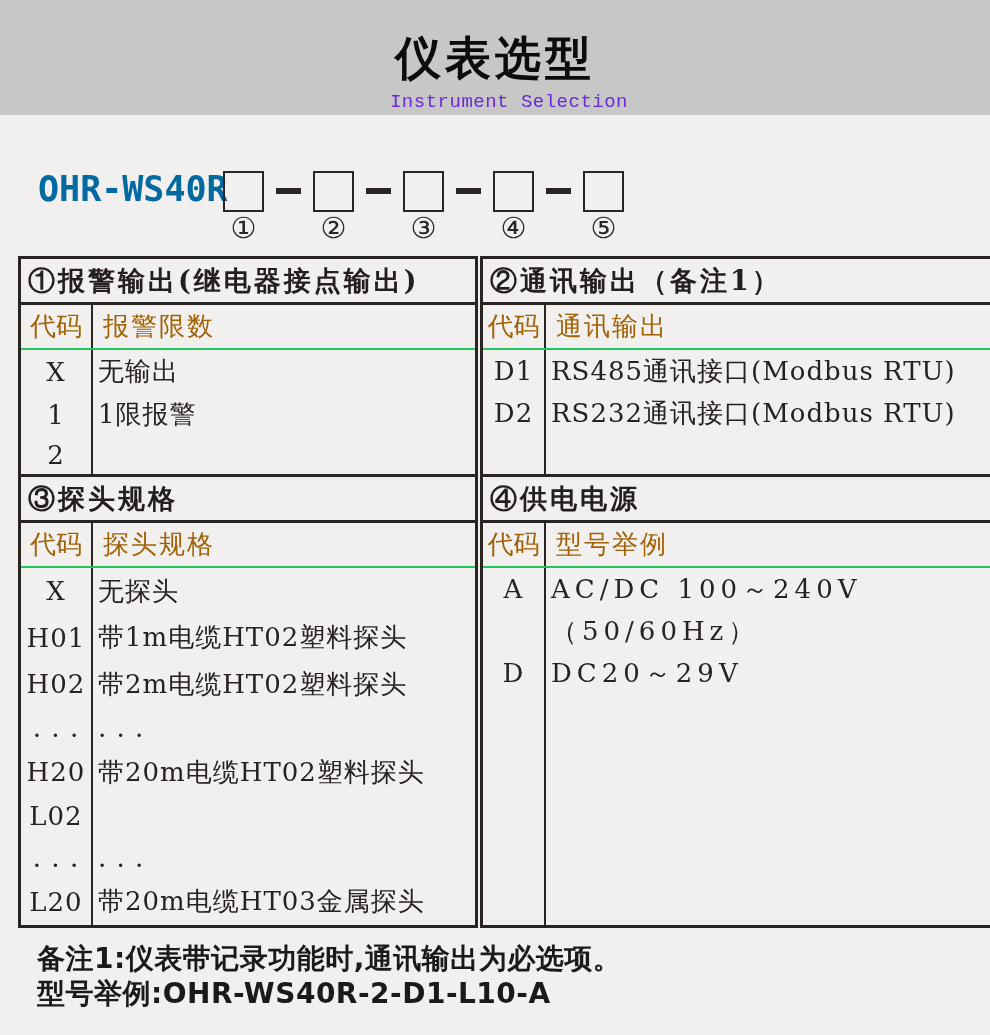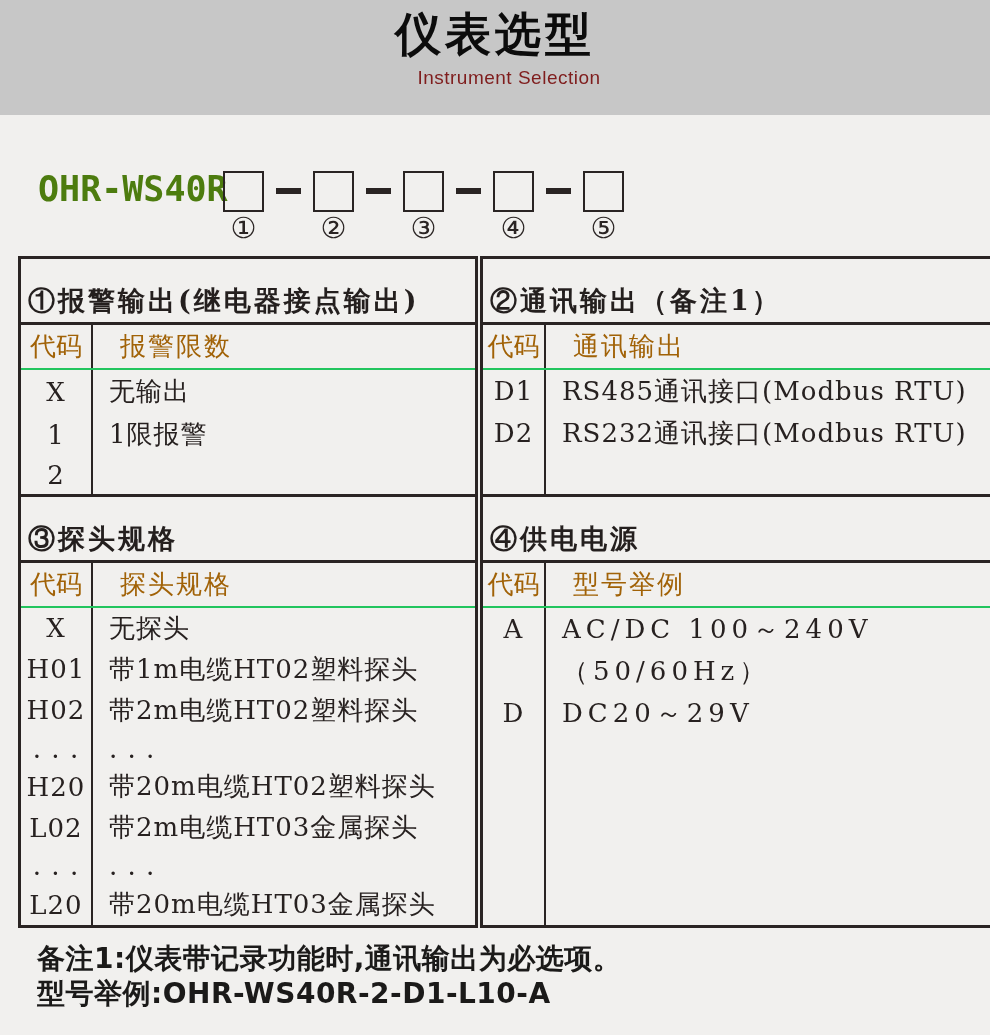--- a/index.html
+++ b/index.html
@@ -8,78 +8,78 @@
     position:relative; width:990px; height:1035px;
     background:#f1f0ee; overflow:hidden;
     font-family:"DejaVu Serif", serif; color:#272120;
   }
   
   .band {
     position:absolute; top:0; left:0; width:990px; height:115px;
     background:#c7c7c7; text-align:center;
   }
   .band .title {
-    padding-top:4px; font-family:"DejaVu Sans", sans-serif;
+    padding-top:28px; font-family:"DejaVu Sans", sans-serif;
     font-weight:bold; font-size:46px; letter-spacing:4px; color:#0c0c0c;
   }
   .band .subtitle {
-    margin-top:1px; font-family:Liberation Sans, sans-serif;
-    font-size:19px; color:#7f1d1d; letter-spacing:0.5px;margin-left:28px;
+    margin-top:1px; font-family:Liberation Mono, monospace;
+    font-size:19px; color:#6d28d9; letter-spacing:0.5px;margin-left:28px;
   }
   
   .model { position:absolute; top:0; left:0; width:990px; height:250px; }
   .model .prefix {
     position:absolute; left:38px; top:169px;
     font-family:"DejaVu Sans Mono", monospace; font-weight:bold;
-    font-size:35px; letter-spacing:0px; color:#4d7c0f;
+    font-size:35px; letter-spacing:0px; color:#0369a1;
   }
   .mbox {
     position:absolute; top:171px; width:41px; height:41px;
     border:2px solid #2a2423; background:transparent;
   }
   .mdash {
     position:absolute; top:188px; width:25px; height:6px; background:#2a2423;
   }
   .mnum {
     position:absolute; top:211px; width:41px; text-align:center;
     font-family:"DejaVu Sans", sans-serif; font-size:29px; color:#2a2423;
   }
   
   .tbl {
     position:absolute; top:256px; height:672px;
     border:3px solid #2a2423; display:flex; flex-direction:column;
   }
   .tbl.left  { left:18px;  width:460px; }
   .tbl.right { left:480px; width:520px; }
-  .sec { display:flex; flex-direction:column;margin-top:20px; }
+  .sec { display:flex; flex-direction:column; }
   .sec.top { flex:0 0 218px; border-bottom:3px solid #2a2423; }
   .sec.bottom { flex:1 1 auto; }
   .sec-title {
     flex:0 0 46px; border-bottom:3px solid #2a2423;
     display:flex; align-items:center; padding-left:7px;
     font-weight:bold; font-size:27px; letter-spacing:3px; color:#241f1e;
     white-space:nowrap;
   }
   .colhead {
     flex:0 0 45px; border-bottom:2px solid #22c55e; display:flex;
     font-size:26px; color:#a16207;
   }
   .code-col { border-right:2px solid #2a2423; display:flex; align-items:center; justify-content:center; }
   .tbl.left  .code-col { flex:0 0 72px; }
   .tbl.right .code-col { flex:0 0 63px; }
   .desc-col {
     flex:1 1 auto; display:flex; align-items:center;
-    padding-left:27px; letter-spacing:2px; white-space:nowrap; overflow:hidden;
+    padding-left:10px; letter-spacing:2px; white-space:nowrap; overflow:hidden;
   }
   .data { flex:1 1 auto; display:flex; flex-direction:column; overflow:hidden; }
   .trow { display:flex; flex:1 1 auto; }
   .trow.fixed { flex:0 0 42px; }
   .trow.filler { flex:1 1 auto; }
   .trow .code-col { font-size:26px; letter-spacing:1px; }
-  .trow .desc-col { font-size:26px; letter-spacing:1px; padding-left:16px; }
+  .trow .desc-col { font-size:26px; letter-spacing:1px; padding-left:5px; }
   .sec.s4 .trow .desc-col { letter-spacing:5px; }
   
   .notes {
     position:absolute; left:37px; top:941px;
     font-family:"DejaVu Sans", sans-serif; font-weight:bold;
     font-size:28px; color:#1b1a19; line-height:35px; letter-spacing:0.5px;
   }
 </style>
 </head>
 <body>
@@ -156,21 +156,20 @@
         <div class="trow">
           <div class="code-col">. . .</div>
           <div class="desc-col">. . .</div>
         </div>
         <div class="trow">
           <div class="code-col">H20</div>
           <div class="desc-col">带20m电缆HT02塑料探头</div>
         </div>
         <div class="trow">
           <div class="code-col">L02</div>
-          <div class="desc-col">带2m电缆HT03金属探头</div>
         </div>
         <div class="trow">
           <div class="code-col">. . .</div>
           <div class="desc-col">. . .</div>
         </div>
         <div class="trow">
           <div class="code-col">L20</div>
           <div class="desc-col">带20m电缆HT03金属探头</div>
         </div>
       </div>

